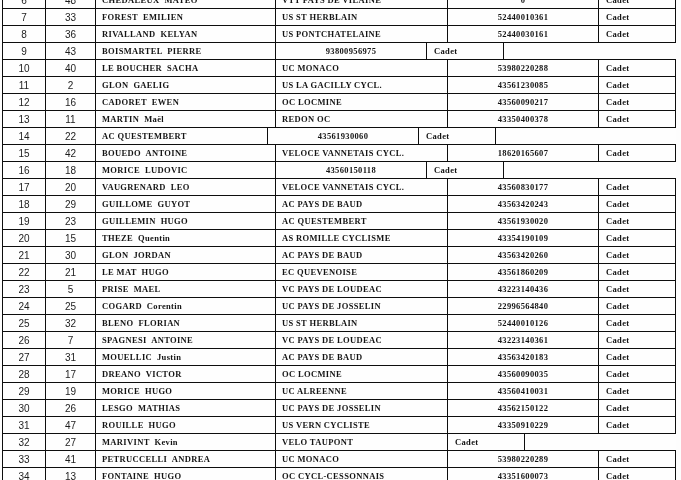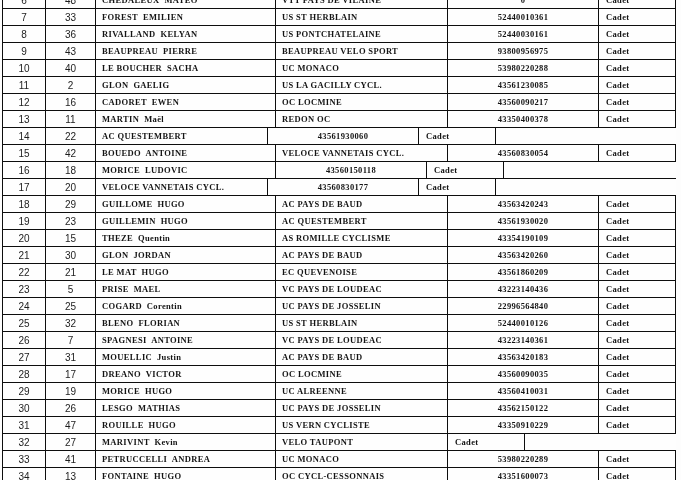--- a/index.html
+++ b/index.html
@@ -90,22 +90,21 @@
     <div class="cell bib">36</div>
     <div class="cell name">RIVALLAND  KELYAN</div>
     <div class="cell club">US PONTCHATELAINE</div>
     <div class="cell lic">52440030161</div>
     <div class="cell cat">Cadet</div>
   </div>
 
   <div class="row">
     <div class="cell pos">9</div>
     <div class="cell bib">43</div>
-    <div class="cell name">BEAUPREAU  PIERRE</div>
-    <div class="cell club">BEAUPREAU VELO SPORT</div>
+    <div class="cell name">BOISMARTEL  PIERRE</div>
     <div class="cell lic">93800956975</div>
     <div class="cell cat">Cadet</div>
   </div>
 
   <div class="row">
     <div class="cell pos">10</div>
     <div class="cell bib">40</div>
     <div class="cell name">LE BOUCHER  SACHA</div>
     <div class="cell club">UC MONACO</div>
     <div class="cell lic">53980220288</div>
@@ -145,44 +144,45 @@
     <div class="cell club">AC QUESTEMBERT</div>
     <div class="cell lic">43561930060</div>
     <div class="cell cat">Cadet</div>
   </div>
 
   <div class="row">
     <div class="cell pos">15</div>
     <div class="cell bib">42</div>
     <div class="cell name">BOUEDO  ANTOINE</div>
     <div class="cell club">VELOCE VANNETAIS CYCL.</div>
-    <div class="cell lic">43560830054</div>
+    <div class="cell lic">18620165607</div>
     <div class="cell cat">Cadet</div>
   </div>
 
   <div class="row">
     <div class="cell pos">16</div>
     <div class="cell bib">18</div>
     <div class="cell name">MORICE  LUDOVIC</div>
     <div class="cell lic">43560150118</div>
     <div class="cell cat">Cadet</div>
   </div>
 
   <div class="row">
     <div class="cell pos">17</div>
     <div class="cell bib">20</div>
+    <div class="cell name">VAUGRENARD  LEO</div>
     <div class="cell club">VELOCE VANNETAIS CYCL.</div>
     <div class="cell lic">43560830177</div>
     <div class="cell cat">Cadet</div>
   </div>
 
   <div class="row">
     <div class="cell pos">18</div>
     <div class="cell bib">29</div>
-    <div class="cell name">GUILLOME  HUGO</div>
+    <div class="cell name">GUILLOME  GUYOT</div>
     <div class="cell club">AC PAYS DE BAUD</div>
     <div class="cell lic">43563420243</div>
     <div class="cell cat">Cadet</div>
   </div>
 
   <div class="row">
     <div class="cell pos">19</div>
     <div class="cell bib">23</div>
     <div class="cell name">GUILLEMIN  HUGO</div>
     <div class="cell club">AC QUESTEMBERT</div>

